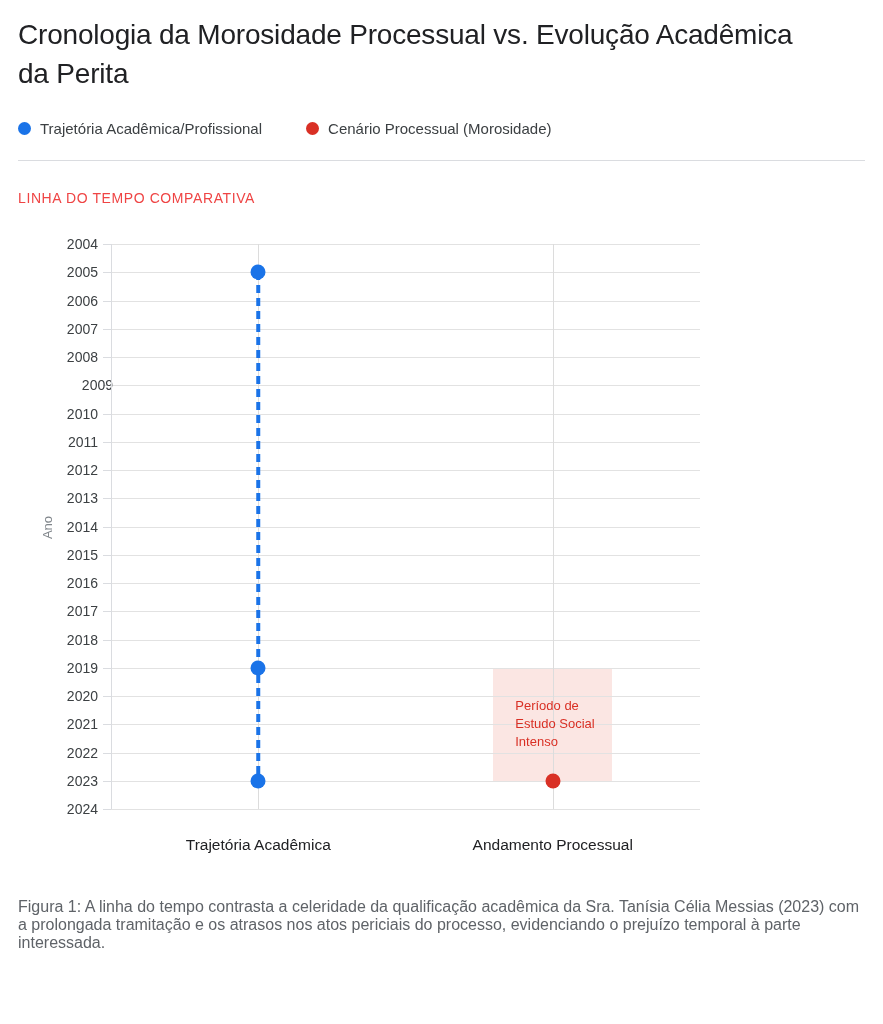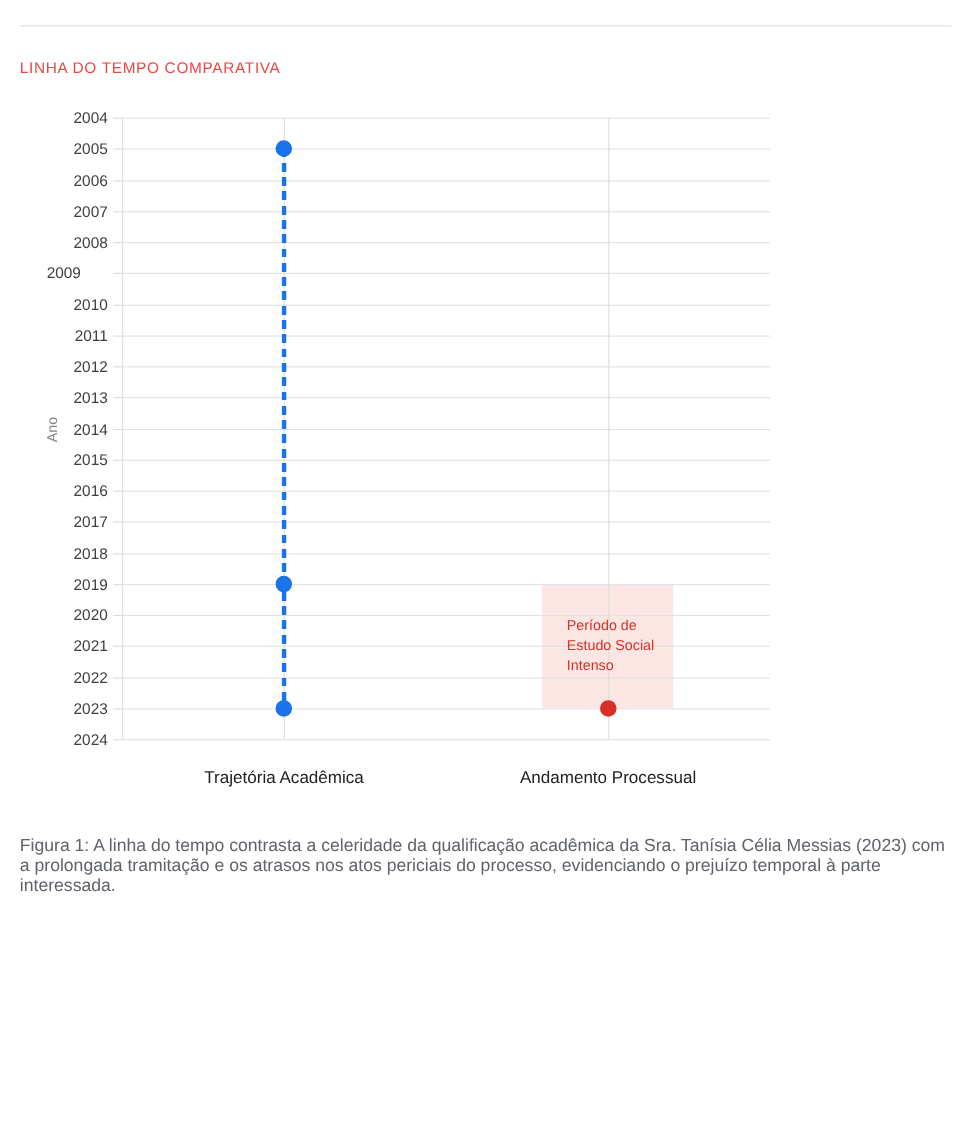--- a/index.html
+++ b/index.html
@@ -122,21 +122,32 @@
     color: #5f6368;
     text-decoration: underline;
     cursor: pointer;
   }
 </style>
 </head>
 <body>
 
 <div class="page">
 
-
+  <h1 class="title">Cronologia da Morosidade Processual vs. Evolução Acadêmica da Perita</h1>
+
+  <div class="legend">
+    <div class="legend-item">
+      <span class="legend-dot" style="background: rgb(26, 115, 232);"></span>
+      <span class="legend-label">Trajetória Acadêmica/Profissional</span>
+    </div>
+    <div class="legend-item">
+      <span class="legend-dot" style="background: rgb(217, 48, 37);"></span>
+      <span class="legend-label">Cenário Processual (Morosidade)</span>
+    </div>
+  </div>
 
   <hr class="divider">
 
   <div class="section-label">LINHA DO TEMPO COMPARATIVA</div>
 
   <div class="chart" id="chart">
       <div class="region" style="left: 475.25px; top: 430.75px; width: 119px; height: 113px; background: rgb(251, 230, 227);"></div>
       <div class="gridline-h" style="left: 93px; top: 7px; width: 589px;"></div>
       <div class="ytick-mark" style="left: 85px; top: 7px;"></div>
       <div class="ytick-label" style="left: 0px; top: -1px; width: 80px;">2004</div>
@@ -147,21 +158,21 @@
       <div class="ytick-mark" style="left: 85px; top: 63.5px;"></div>
       <div class="ytick-label" style="left: 0px; top: 55.5px; width: 80px;">2006</div>
       <div class="gridline-h" style="left: 93px; top: 91.75px; width: 589px;"></div>
       <div class="ytick-mark" style="left: 85px; top: 91.75px;"></div>
       <div class="ytick-label" style="left: 0px; top: 83.75px; width: 80px;">2007</div>
       <div class="gridline-h" style="left: 93px; top: 120px; width: 589px;"></div>
       <div class="ytick-mark" style="left: 85px; top: 120px;"></div>
       <div class="ytick-label" style="left: 0px; top: 112px; width: 80px;">2008</div>
       <div class="gridline-h" style="left: 93px; top: 148.25px; width: 589px;"></div>
       <div class="ytick-mark" style="left: 85px; top: 148.25px;"></div>
-      <div class="ytick-label" style="left: 0px; top: 140.25px; width: 80px; text-align: center;">2009</div>
+      <div class="ytick-label" style="left: 15px; top: 140.25px; width: 80px;">2009</div>
       <div class="gridline-h" style="left: 93px; top: 176.5px; width: 589px;"></div>
       <div class="ytick-mark" style="left: 85px; top: 176.5px;"></div>
       <div class="ytick-label" style="left: 0px; top: 168.5px; width: 80px;">2010</div>
       <div class="gridline-h" style="left: 93px; top: 204.75px; width: 589px;"></div>
       <div class="ytick-mark" style="left: 85px; top: 204.75px;"></div>
       <div class="ytick-label" style="left: 0px; top: 196.75px; width: 80px;">2011</div>
       <div class="gridline-h" style="left: 93px; top: 233px; width: 589px;"></div>
       <div class="ytick-mark" style="left: 85px; top: 233px;"></div>
       <div class="ytick-label" style="left: 0px; top: 225px; width: 80px;">2012</div>
       <div class="gridline-h" style="left: 93px; top: 261.25px; width: 589px;"></div>

